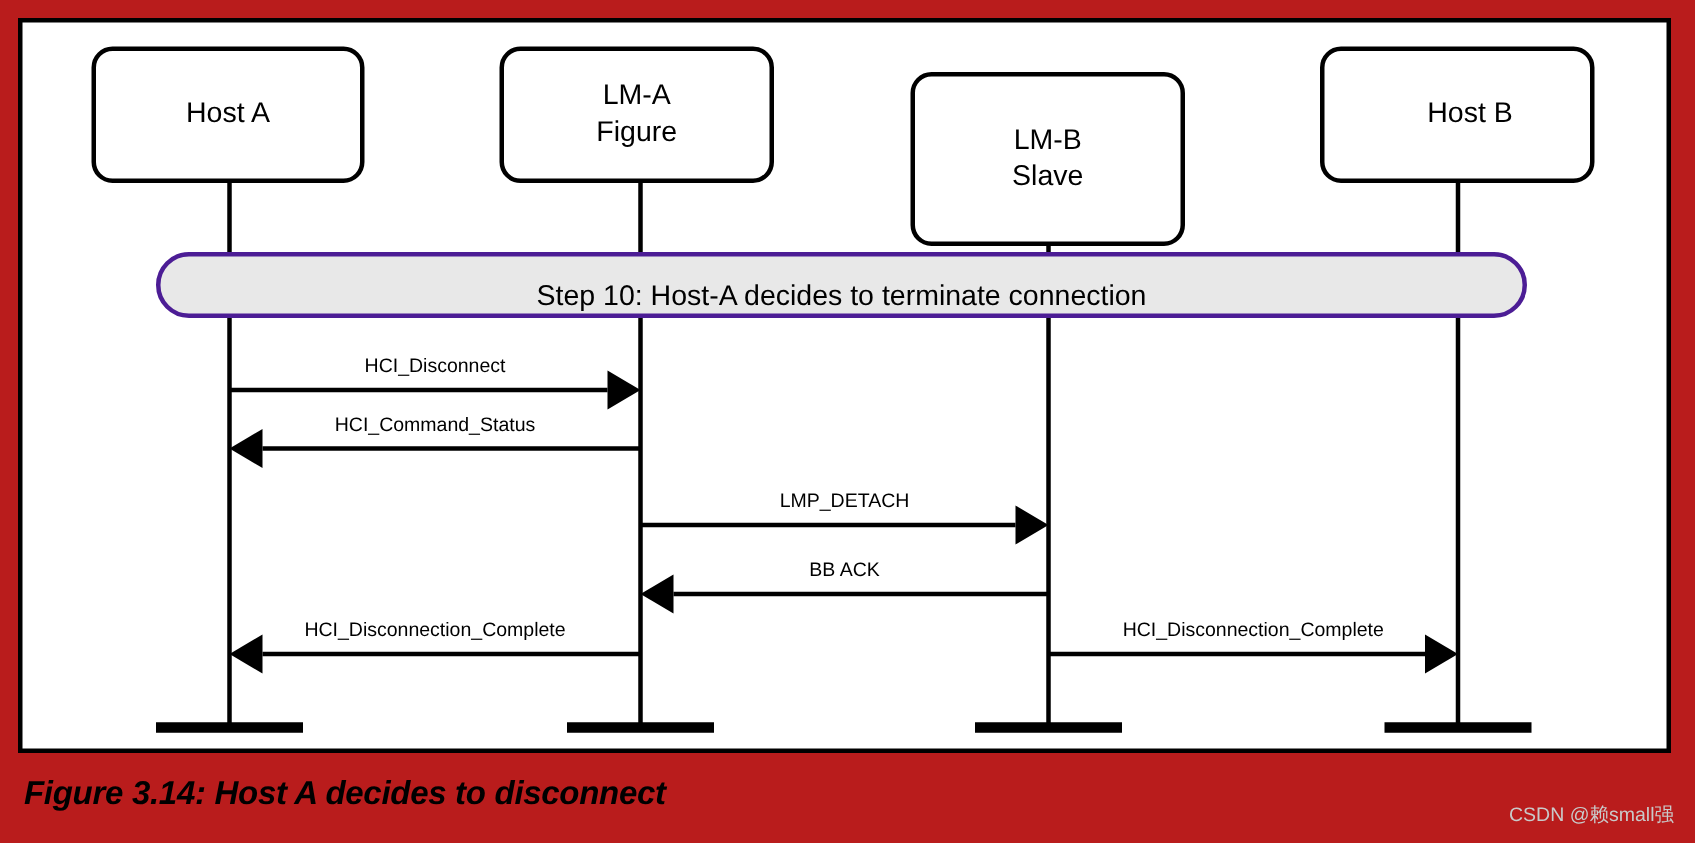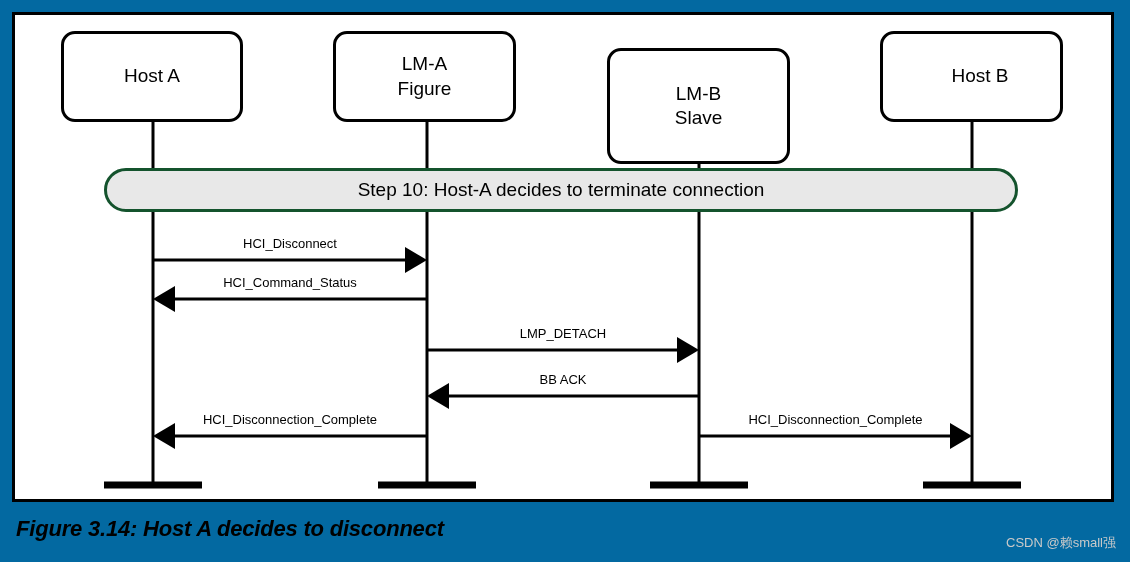--- a/index.html
+++ b/index.html
@@ -9,21 +9,21 @@
   }
   body {
     font-family: "Liberation Sans", sans-serif;
     -webkit-font-smoothing: antialiased;
   }
 
   #page {
     position: relative;
     width: 1130px;
     height: 562px;
-    background: #0369a1;
+    background: #b91c1c;
     overflow: hidden;
   }
 
   
   #figure-frame {
     position: absolute;
     left: 12px;
     top: 12px;
     width: 1102px;
     height: 490px;
@@ -58,25 +58,25 @@
   .participant-label {
     font-size: 19px;
     color: #000000;
     white-space: nowrap;
   }
 
   
   #step-banner {
     position: absolute;
     box-sizing: border-box;
-    border: 3px solid #14532d;
+    border: 3px solid #4c1d95;
     border-radius: 999px;
     background: #e8e8e8;
     display: flex;
-    align-items: center;
+    align-items: flex-end;
     justify-content: center;
   }
   #step-banner-text {
     font-size: 19px;
     color: #000000;
     white-space: nowrap;
   }
 
   
   .message-label {

